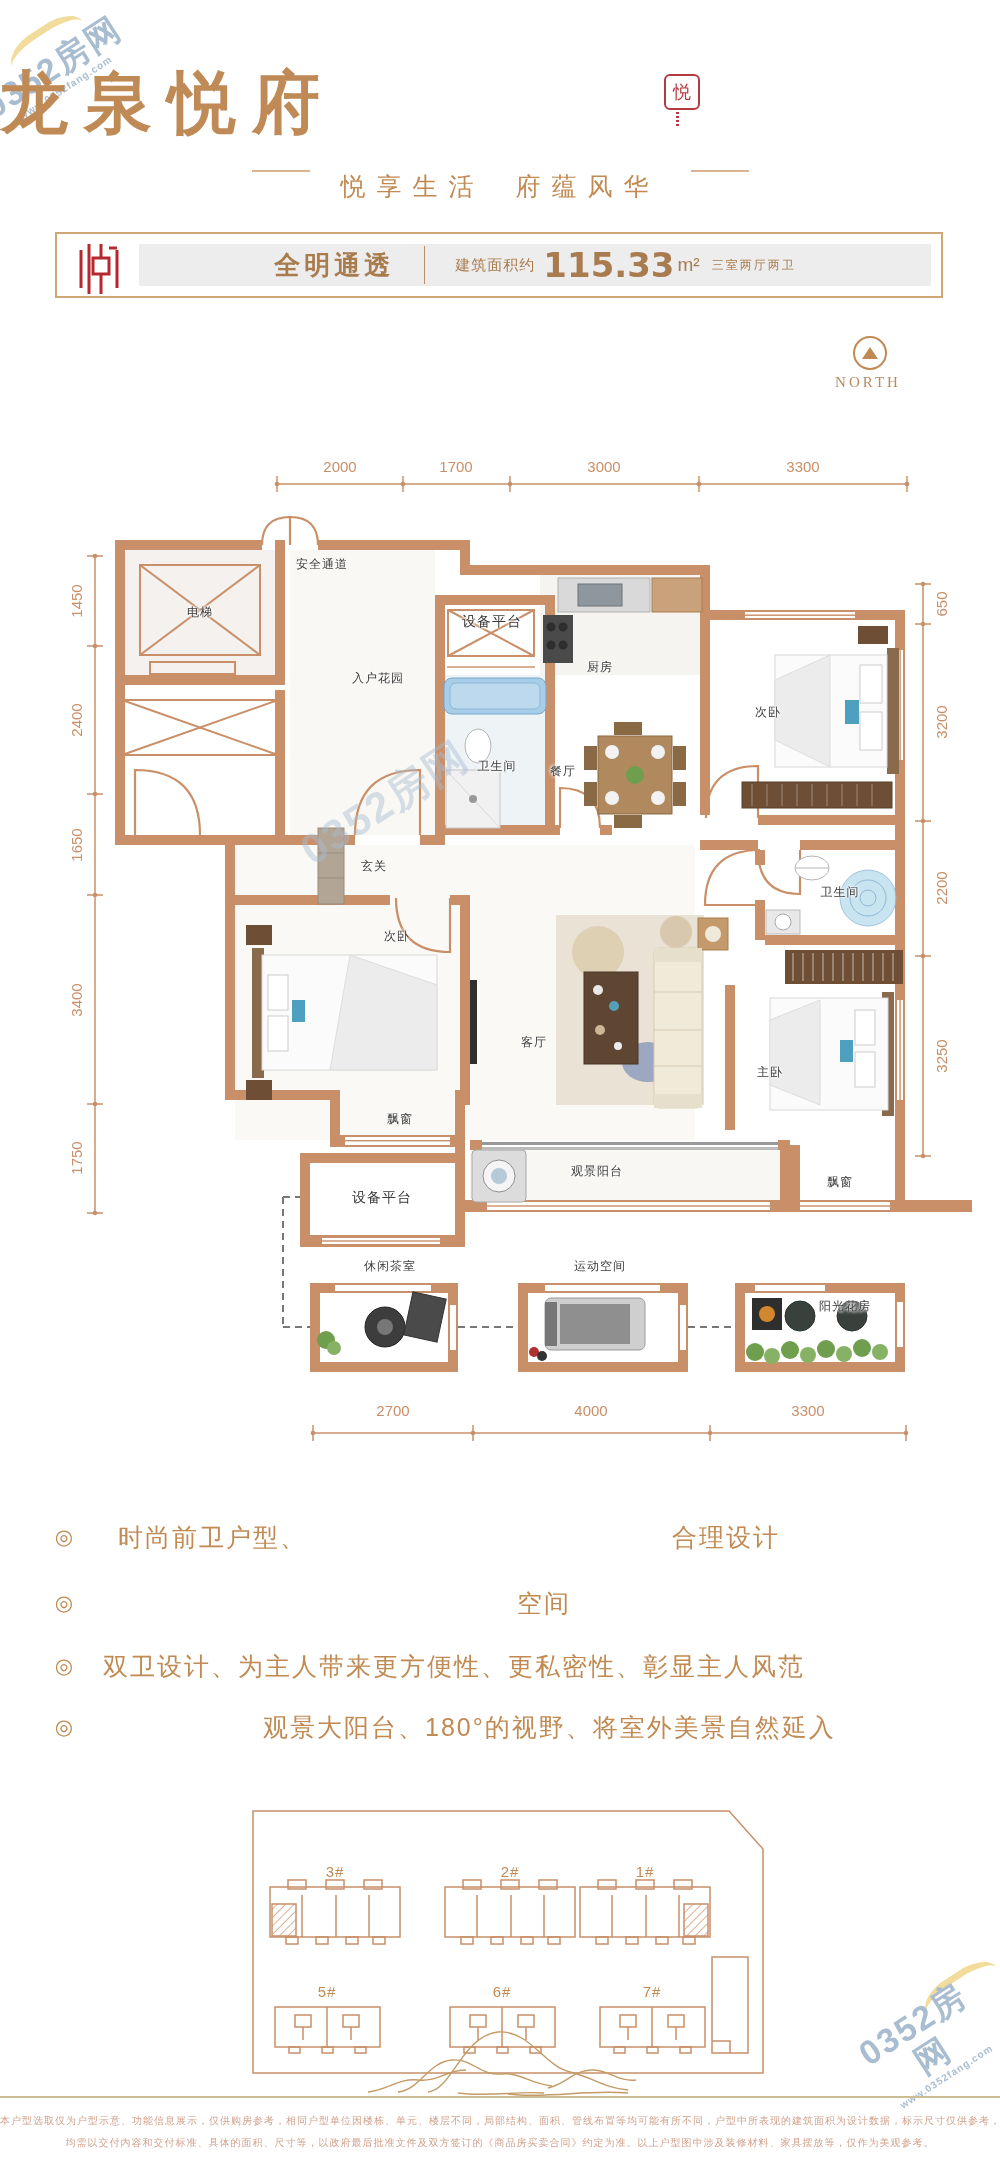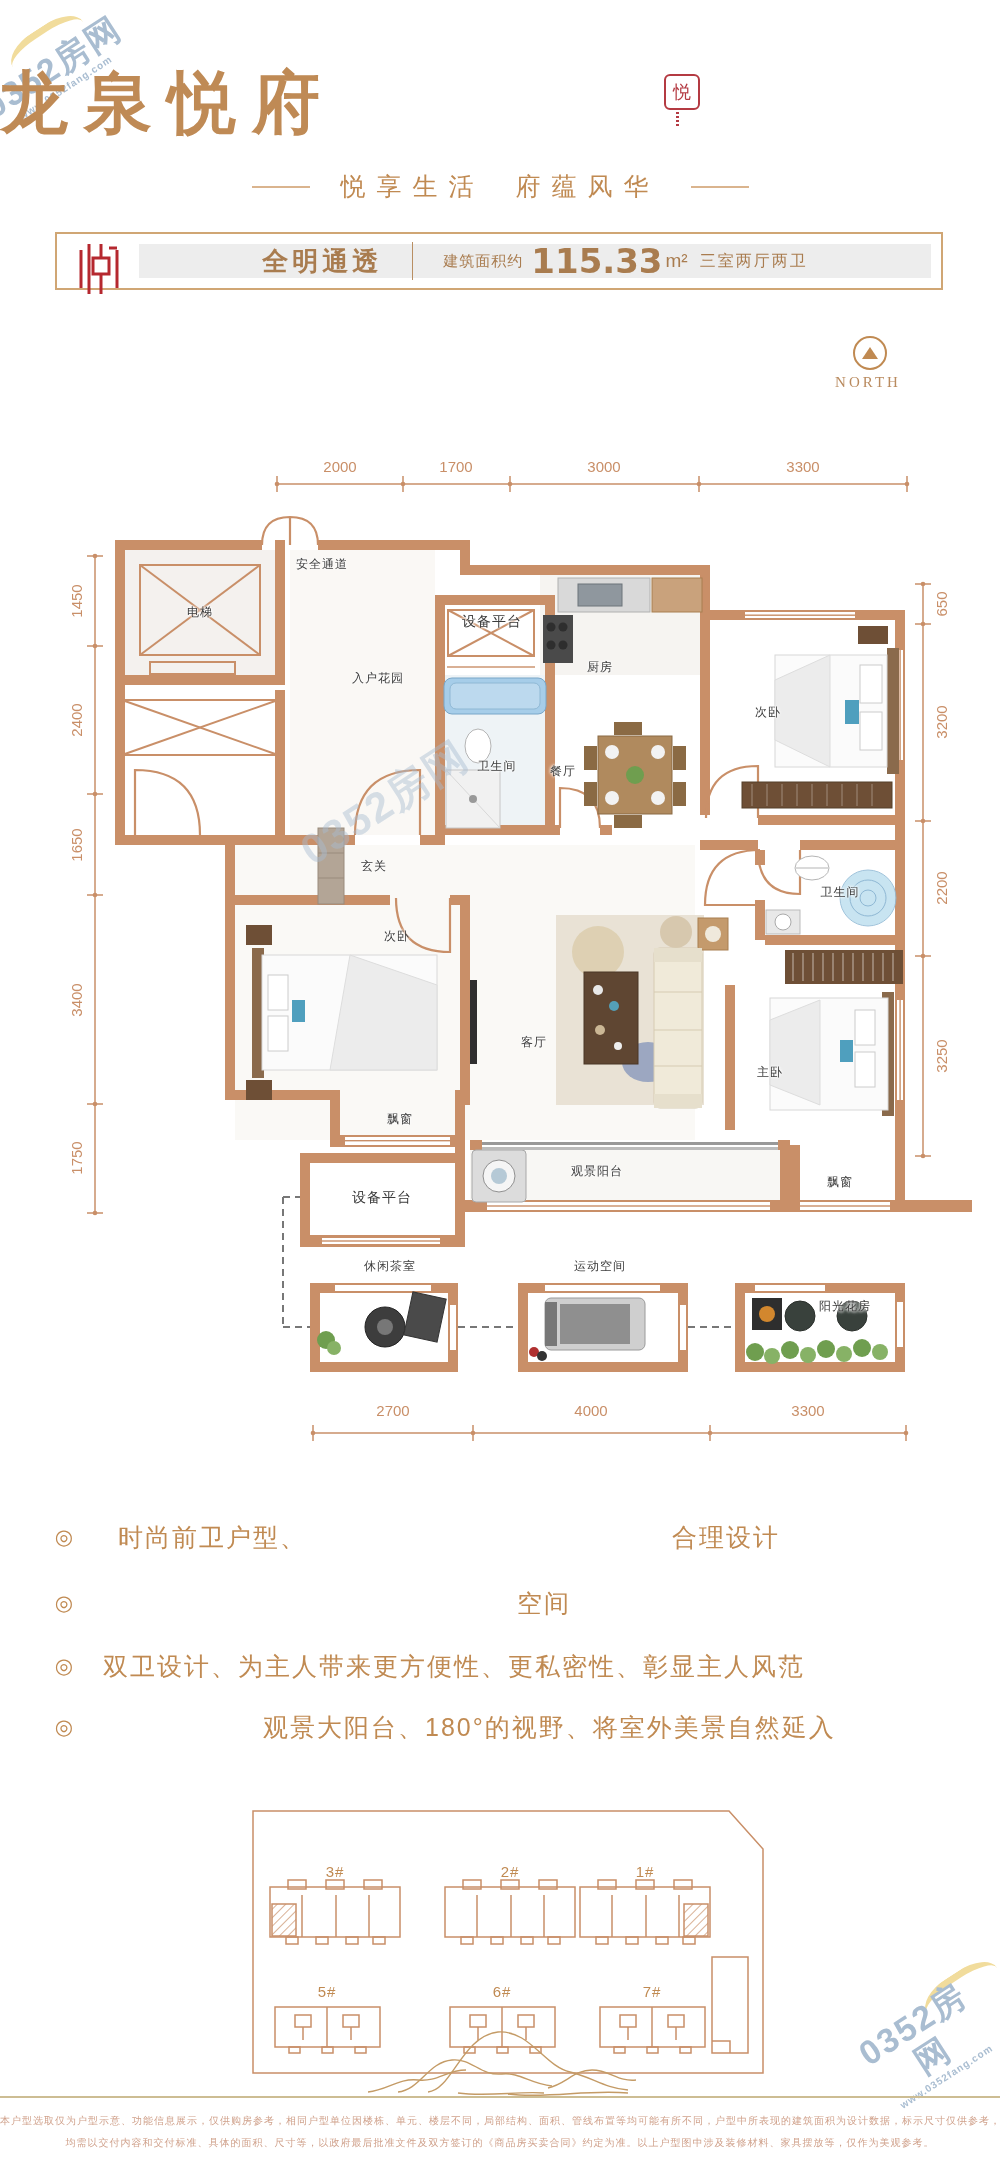--- a/index.html
+++ b/index.html
@@ -9,34 +9,34 @@
   svg.art{position:absolute;left:0;top:0;z-index:1}
 
   
   .title{left:0;right:0;top:58px;font-family:"Liberation Serif",serif;
          font-weight:700;font-size:68px;letter-spacing:16px;color:#bf8a55;margin:0}
   .seal{left:664px;top:74px;width:32px;height:32px;border:2px solid #b43a42;border-radius:6px;
         color:#b43a42;display:flex;align-items:center;justify-content:center;font-size:18px;
         font-family:"Liberation Serif",serif}
   .seal-tail{left:676px;top:112px;width:3px;height:16px;
         background:repeating-linear-gradient(#b43a42 0 2px,transparent 2px 4px)}
-  .subtitle{left:0;right:0;top:170px;display:flex;justify-content:center;align-items:center;gap:31px;color:#c08a52}
+  .subtitle{left:0;right:0;top:170px;display:flex;justify-content:center;align-items:flex-start;gap:31px;color:#c08a52}
   .subtitle .dash{width:58px;height:2px;background:#dab48e}
   .subtitle .st{font-size:25px;letter-spacing:11px;font-family:"Liberation Serif",serif}
 
   
-  .infobar{left:55px;top:232px;width:888px;height:58px;border:2px solid #d0a674;box-sizing:border-box;background:#fff}
+  .infobar{left:55px;top:232px;width:888px;height:66px;border:2px solid #d0a674;box-sizing:border-box;background:#fff}
   .infogray{position:absolute;left:82px;top:10px;right:10px;bottom:10px;background:#ededed;
             display:flex;align-items:center;justify-content:center;color:#a97c4f;white-space:nowrap}
   .ib-tag{font-family:"Liberation Serif",serif;font-weight:700;font-size:26px;letter-spacing:4px}
   .ib-div{width:1px;height:38px;background:#b98f63;margin:0 30px}
   .ib-lbl{font-family:"Liberation Serif",serif;font-size:15px;letter-spacing:1px}
   .ib-val{font-size:34px;font-weight:700;margin:0 3px 0 8px;font-family:"DejaVu Sans",sans-serif}
   .ib-unit{font-size:19px;margin-right:12px}
-  .ib-rooms{font-family:Liberation Mono, monospace;font-size:16px;letter-spacing:2px}
+  .ib-rooms{font-family:Liberation Mono, monospace;font-size:12px;letter-spacing:2px}
 
   
   .north-circle{left:853px;top:336px;width:30px;height:30px;border:2px solid #c08a52;border-radius:50%;
                 display:flex;align-items:center;justify-content:center}
   .north-tri{width:0;height:0;border-left:8px solid transparent;border-right:8px solid transparent;
              border-bottom:12px solid #c08a52}
   .north-label{left:868px;top:382px;transform:translate(-50%,-50%);font-family:"Liberation Serif",serif;
                font-size:15px;letter-spacing:3px;color:#b98a5e}
 
   

